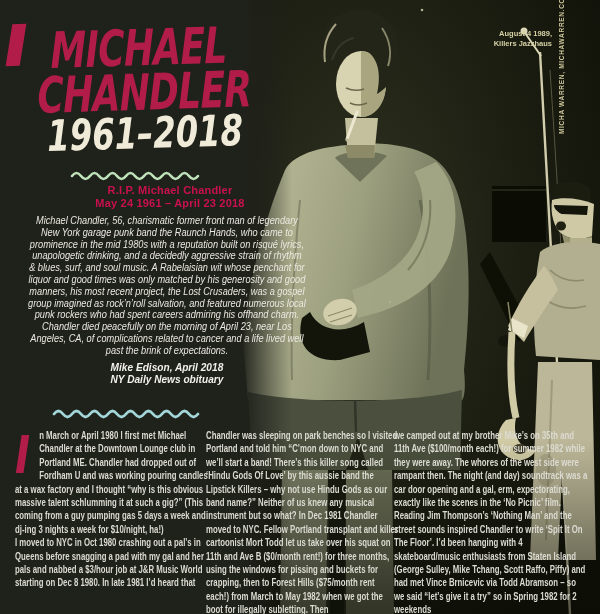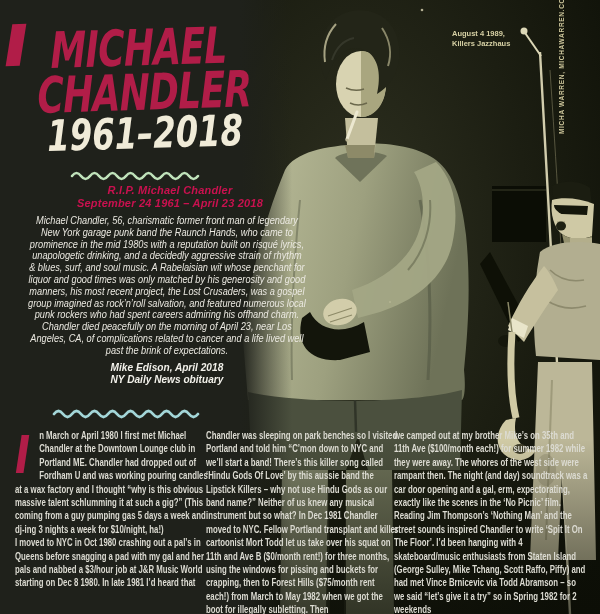--- a/index.html
+++ b/index.html
@@ -28,21 +28,21 @@
     font-family:"DejaVu Sans", sans-serif; font-weight:bold; font-style:italic;
     font-size:43px; line-height:1; letter-spacing:0px;
     transform:scale(0.75,1) rotate(-1.3deg); transform-origin:left top;
   }
   .wave { position:absolute; }
   .wave-green { left:70px; top:169px; }
   .wave-teal  { left:52px; top:407px; }
   
   .rip {
     position:absolute; left:30px; top:184px; width:280px; text-align:center;
-    color:#c9114f; font-weight:bold; font-style:italic;
+    color:#c9114f; font-weight:bold; 
     font-size:11px; line-height:13px; letter-spacing:0.2px;
   }
   .obit {
     position:absolute; left:28px; top:215px; width:302px; text-align:center;
     color:#eae8e0; font-style:italic; font-size:10px; line-height:11.8px;
     transform:scale(0.92,1); transform-origin:left top;
   }
   .obit .byline { margin-top:4px; font-weight:bold; font-size:11px; line-height:12.5px; color:#f2f1ea; }
   .obit .source { font-weight:bold; font-size:11px; line-height:12.5px; color:#f2f1ea; }
   
@@ -55,21 +55,21 @@
   .col-1 { left:15px; }
   .col-2 { left:206px; }
   .col-3 { left:394px; }
   .dropcap {
     float:left; width:22px; height:50px; margin:3px 9px 0 0;
     color:#b11d48; font-family:"DejaVu Sans", sans-serif;
     font-weight:bold; font-style:italic; font-size:52px; line-height:46px;
   }
   
   .caption {
-    position:absolute; left:452px; top:29px; width:100px; text-align:left;
+    position:absolute; left:452px; top:29px; width:100px; text-align:right;
     color:#d6d0a4; font-weight:bold; font-size:7.5px; line-height:9.5px;
   }
   .credit {
     position:absolute; left:558px; top:24px; height:110px;
     writing-mode:vertical-rl; transform:rotate(180deg);
     color:#cfc89d; font-weight:bold; font-size:6.5px; letter-spacing:0.7px;
     white-space:nowrap;
   }
 </style>
 </head>
@@ -179,21 +179,21 @@
   <div class="title-line title-1">MICHAEL</div>
   <div class="title-line title-2">CHANDLER</div>
   <div class="title-years">1961–2018</div>
 
   <svg class="wave wave-green" width="134" height="12" viewBox="0 0 134 12">
     <path d="M 2,7 q 4.5,-6 9,0 t 9,0 t 9,0 t 9,0 t 9,0 t 9,0 t 9,0 t 9,0 t 9,0 t 9,0 t 9,0 t 9,0 t 9,0 t 9,0" stroke="#bfe2ba" stroke-width="2.6" fill="none" stroke-linecap="round"></path>
   </svg>
 
   <div class="rip">
     <div>R.I.P.  Michael Chandler</div>
-    <div>September 24 1961 – April 23 2018</div>
+    <div>May 24 1961 – April 23 2018</div>
   </div>
 
   <div class="obit">
     <div>Michael Chandler, 56, charismatic former front man of legendary New York garage punk band the Raunch Hands, who came to prominence in the mid 1980s with a reputation built on risqué lyrics, unapologetic drinking, and a decidedly aggressive strain of rhythm &amp; blues, surf, and soul music. A Rabelaisian wit whose penchant for liquor and good times was only matched by his generosity and good manners, his most recent project, the Lost Crusaders, was a gospel group imagined as rock’n’roll salvation, and featured numerous local punk rockers who had spent careers admiring his offhand charm. Chandler died peacefully on the morning of April 23, near Los Angeles, CA, of complications related to cancer and a life lived well past the brink of expectations.</div>
     <div class="byline">Mike Edison, April 2018</div>
     <div class="source">NY Daily News obituary</div>
   </div>
 
   <svg class="wave wave-teal" width="152" height="12" viewBox="0 0 152 12">
     <path d="M 2,7 q 4.5,-6 9,0 t 9,0 t 9,0 t 9,0 t 9,0 t 9,0 t 9,0 t 9,0 t 9,0 t 9,0 t 9,0 t 9,0 t 9,0 t 9,0 t 9,0 t 9,0" stroke="#a3d6d8" stroke-width="2.8" fill="none" stroke-linecap="round"></path>

